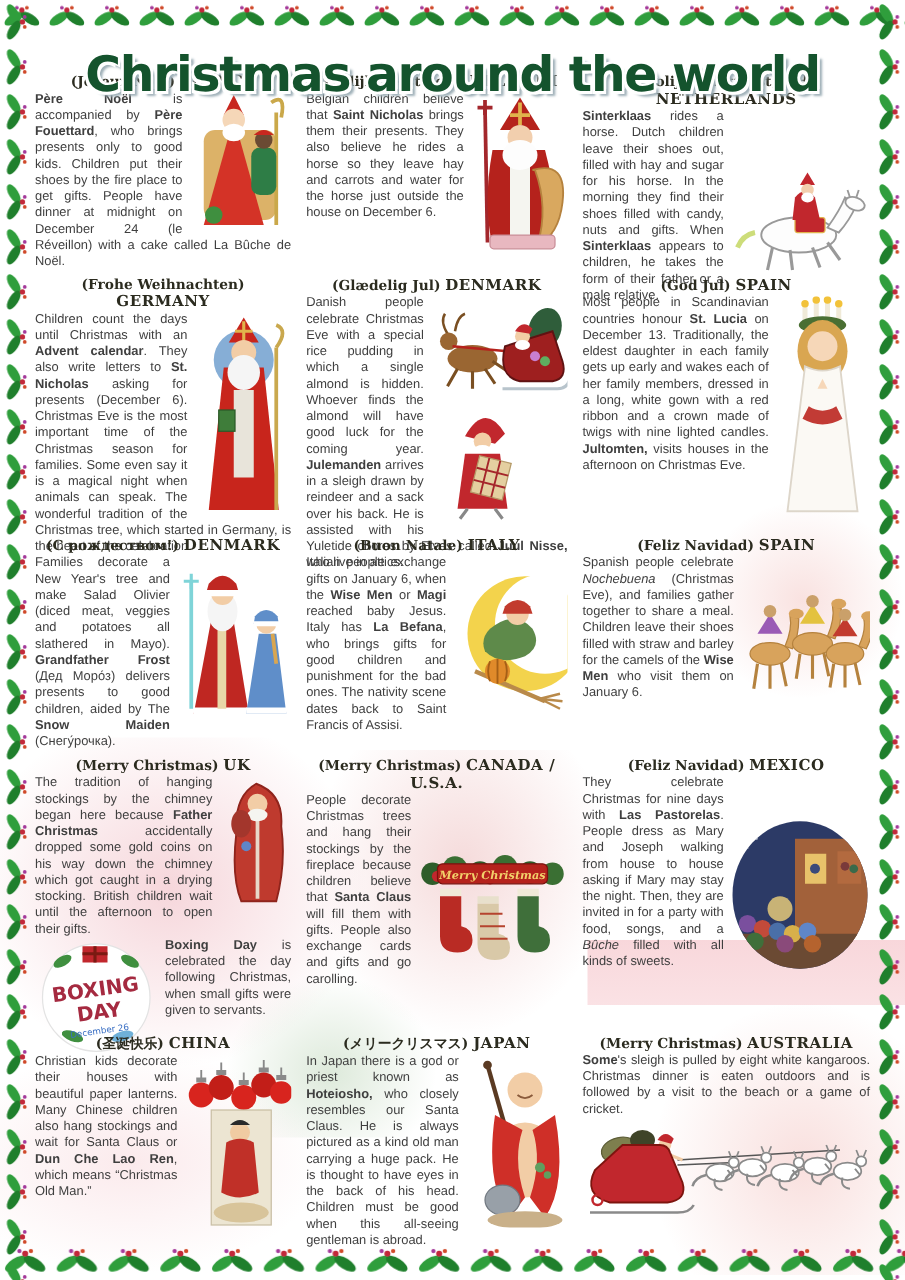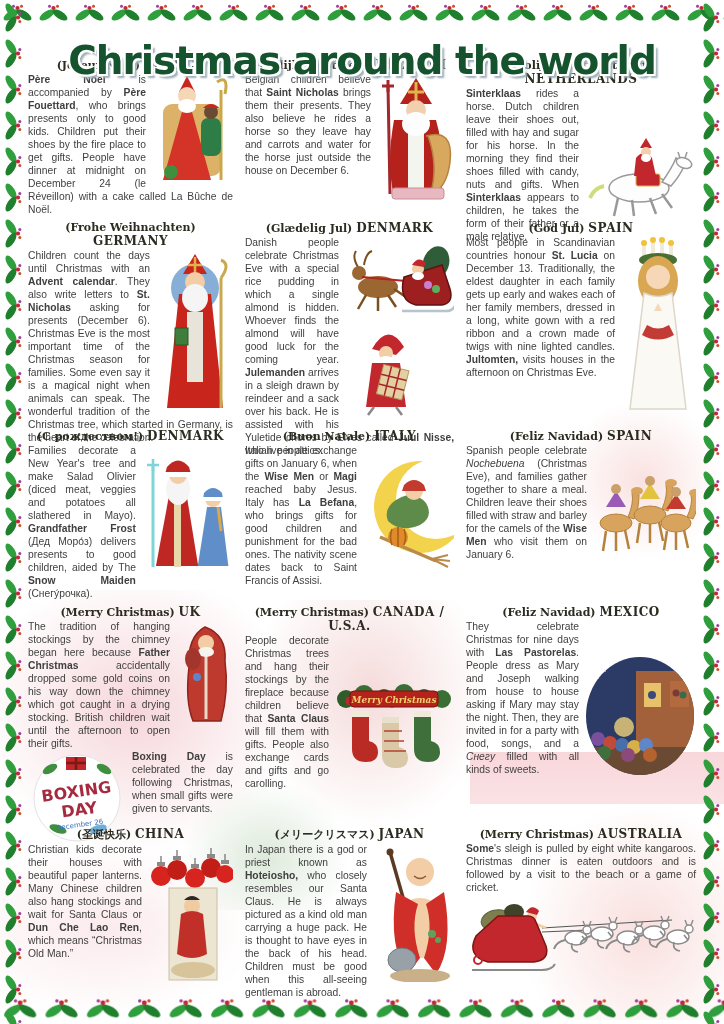--- a/index.html
+++ b/index.html
@@ -417,21 +417,21 @@
               <circle cx="50" cy="92" r="7" fill="#d8b04a"></circle>
             <circle cx="62" cy="90" r="7" fill="#5f86c8"></circle>
               <circle cx="20" cy="98" r="7" fill="#3f6f3a"></circle>
             <circle cx="44" cy="100" r="7" fill="#8a4a7a"></circle>
               <circle cx="66" cy="100" r="7" fill="#b5632e"></circle>
             <circle cx="14" cy="16" r="2.5" fill="#fff"></circle>
             <path d="M14 8 v16 M6 16 h16" stroke="#fff" stroke-width="1.2"></path>
           </g>
         </svg>
       </div>
-      <p class="body"><span>They celebrate Christmas for nine days with </span><span class="b">Las Pastorelas</span><span>. People dress as Mary and Joseph walking from house to house asking if Mary may stay the night. Then, they are invited in for a party with food, songs, and a </span><span class="i">Снегу</span><span> filled with all kinds of sweets.</span></p>
+      <p class="body"><span>They celebrate Christmas for nine days with </span><span class="b">Las Pastorelas</span><span>. People dress as Mary and Joseph walking from house to house asking if Mary may stay the night. Then, they are invited in for a party with food, songs, and a </span><span class="i">Bûche</span><span> filled with all kinds of sweets.</span></p>
     </section>
 
     <section class="sec c1 r5">
       <h2 class="sec-h"><span>(圣诞快乐)</span> <span class="country">CHINA</span></h2>
       <div class="fig">
         <svg width="86" height="144" viewBox="0 0 86 144">
           <path d="M14 12 v8 M30 6 v8 M48 14 v8 M64 4 v8 M78 10 v8" stroke="#888" stroke-width="1.5"></path>
           <g>
             <rect x="10" y="18" width="8" height="4" fill="#8a8a8a"></rect>
               <circle cx="14" cy="32" r="10" fill="#d8241e"></circle>

